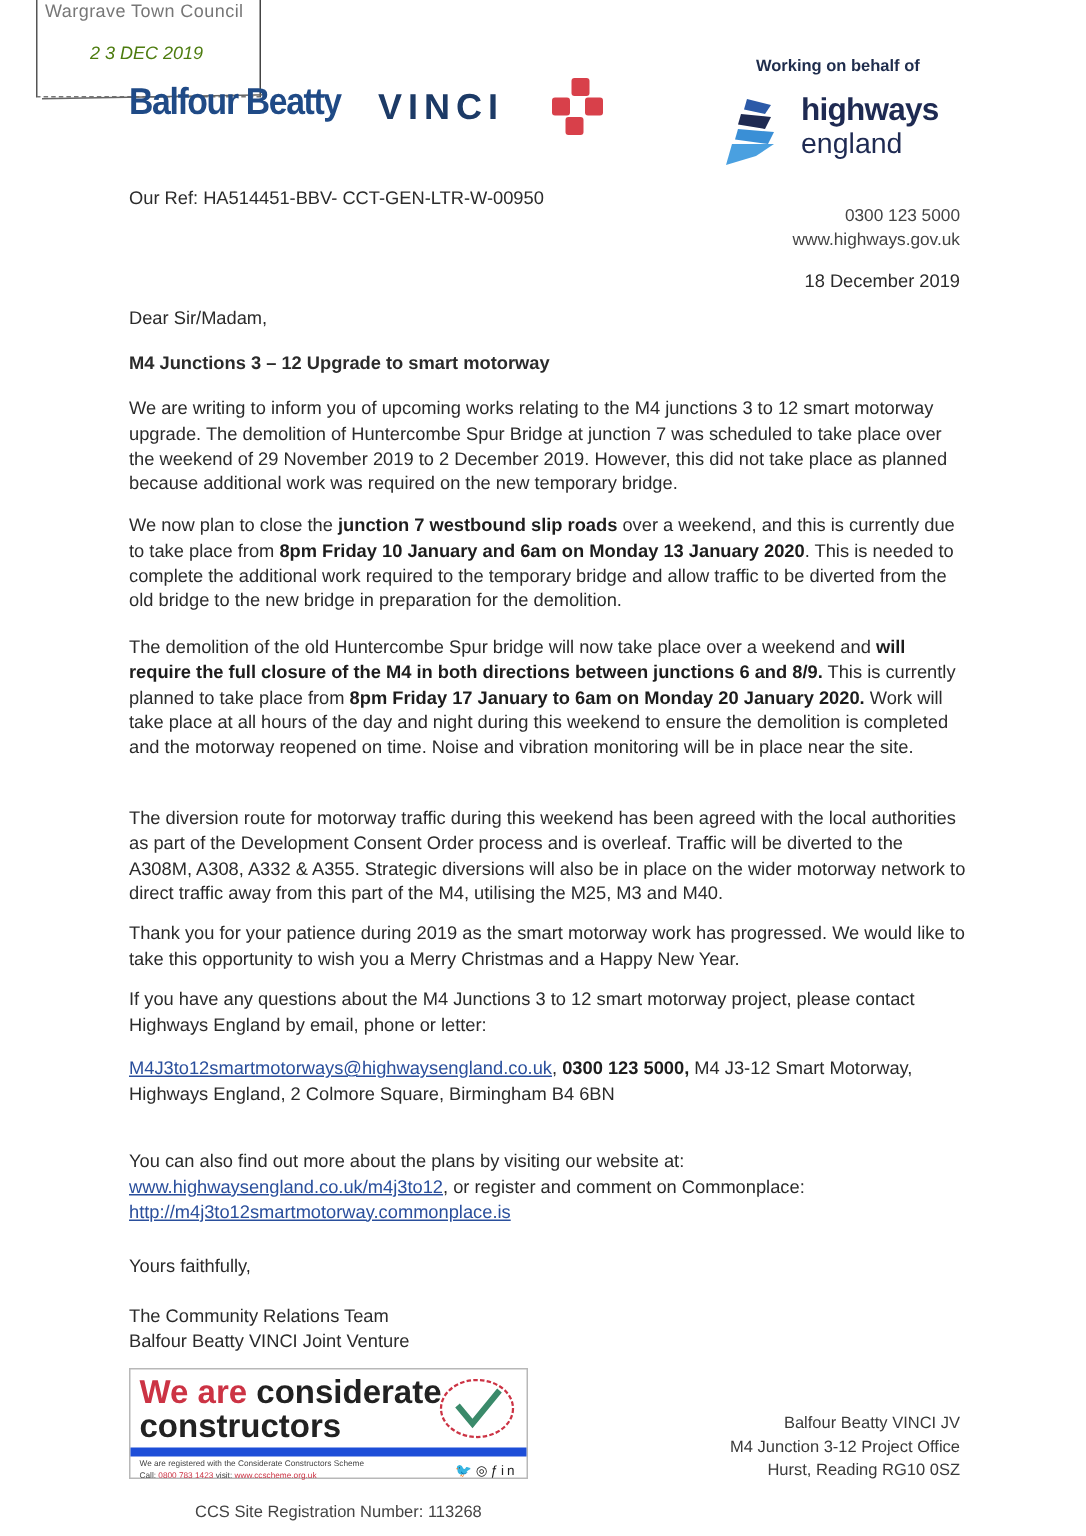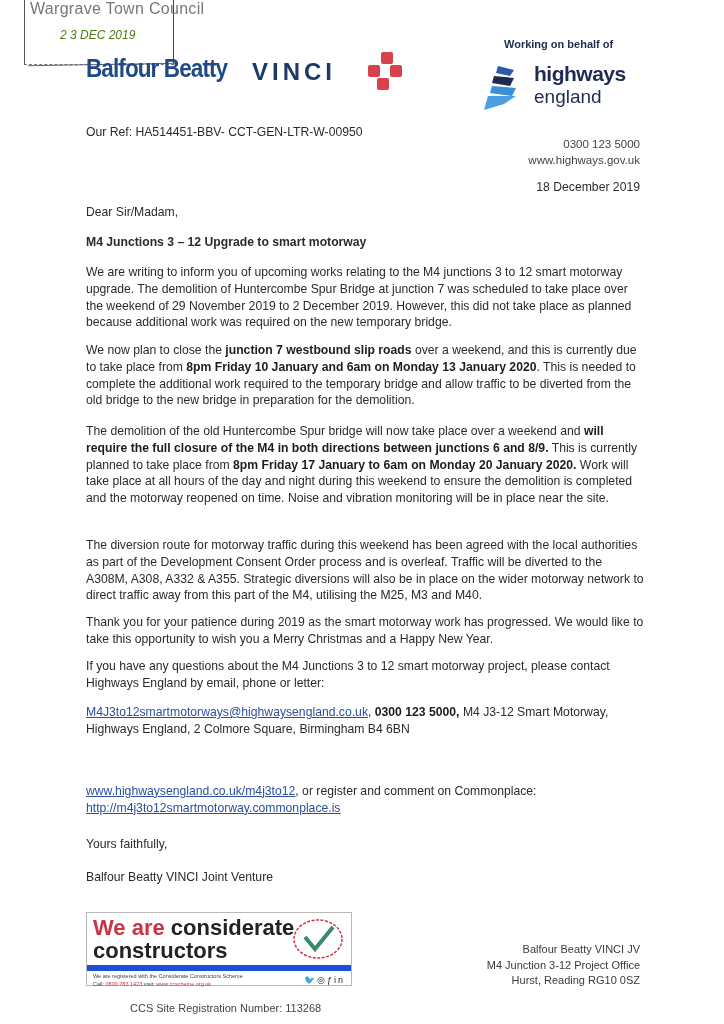--- a/index.html
+++ b/index.html
@@ -9,21 +9,21 @@
     color: #2a2a2a;
   }
   .abs { position: absolute; }
 
   
   .stamp {
     left: 24px; top: -4px; width: 148px; height: 68px;
     border-left: 1px solid #555; border-right: 1px solid #444;
     border-bottom: 1px dashed #777;
   }
-  .stamp-line1 { left: 30px; top: 0; font-size: 16px; color: #777; letter-spacing: 0.3px; }
+  .stamp-line1 { left: 30px; top: 0; font-size: 12px; color: #777; letter-spacing: 0.3px; }
   .stamp-line2 { left: 60px; top: 28px; font-size: 12px; color: #4d7c0f; font-style: italic; }
   .stamp-cross { left: 28px; top: 64px; width: 150px; height: 1px; background: #666; transform: rotate(-1deg); }
 
   
   .bb-logo {
     left: 86px; top: 54px; font-size: 25px; font-weight: bold; color: #1f4a86;
     letter-spacing: -1px; transform: scaleX(0.9); transform-origin: left;
     font-family: "Liberation Sans", sans-serif;
   }
   .vinci-logo { left: 252px; top: 58px; font-size: 24px; font-weight: bold; color: #1c3a66; letter-spacing: 4px; }
@@ -115,24 +115,25 @@
 <div class="abs txt para p2"><span>We now plan to close the </span><b>junction 7 westbound slip roads</b><span> over a weekend, and this is currently due to take place from </span><b>8pm Friday 10 January and 6am on Monday 13 January 2020</b><span>. This is needed to complete the additional work required to the temporary bridge and allow traffic to be diverted from the old bridge to the new bridge in preparation for the demolition.</span></div>
 
 <div class="abs txt para p3"><span>The demolition of the old Huntercombe Spur bridge will now take place over a weekend and </span><b>will require the full closure of the M4 in both directions between junctions 6 and 8/9.</b><span> This is currently planned to take place from </span><b>8pm Friday 17 January to 6am on Monday 20 January 2020.</b><span> Work will take place at all hours of the day and night during this weekend to ensure the demolition is completed and the motorway reopened on time. Noise and vibration monitoring will be in place near the site.</span></div>
 
 <div class="abs txt para p4">The diversion route for motorway traffic during this weekend has been agreed with the local authorities as part of the Development Consent Order process and is overleaf. Traffic will be diverted to the A308M, A308, A332 &amp; A355. Strategic diversions will also be in place on the wider motorway network to direct traffic away from this part of the M4, utilising the M25, M3 and M40.</div>
 <div class="abs txt para p5">Thank you for your patience during 2019 as the smart motorway work has progressed. We would like to take this opportunity to wish you a Merry Christmas and a Happy New Year.</div>
 <div class="abs txt para p6">If you have any questions about the M4 Junctions 3 to 12 smart motorway project, please contact Highways England by email, phone or letter:</div>
 
 <div class="abs txt para p7"><a class="link">M4J3to12smartmotorways@highwaysengland.co.uk</a><span>, </span><b>0300 123 5000,</b><span> M4 J3-12 Smart Motorway, Highways England, 2 Colmore Square, Birmingham B4 6BN</span></div>
 
-<div class="abs txt para p8"><br><a class="link">www.highwaysengland.co.uk/m4j3to12</a><span>, or register and comment on Commonplace:</span><br><a class="link">http://m4j3to12smartmotorway.commonplace.is</a></div>
+<div class="abs txt para p8"><span>You can also find out more about the plans by visiting our website at:</span><br><a class="link">www.highwaysengland.co.uk/m4j3to12</a><span>, or register and comment on Commonplace:</span><br><a class="link">http://m4j3to12smartmotorway.commonplace.is</a></div>
 
 <div class="abs txt closing">Yours faithfully,</div>
 <div class="abs txt sig">
+  <div>The Community Relations Team</div>
   <div>Balfour Beatty VINCI Joint Venture</div>
 </div>
 
 <div class="abs ccs">
   <div class="abs ccs-title">
     <span class="red">We are</span><span> considerate</span><br>
     <span>constructors</span>
   </div>
   <svg class="abs ccs-badge" viewBox="0 0 54 44">
     <ellipse cx="27" cy="22" rx="24" ry="19" fill="none" stroke="#cc3344" stroke-width="1.5" stroke-dasharray="3 1.5"></ellipse>

